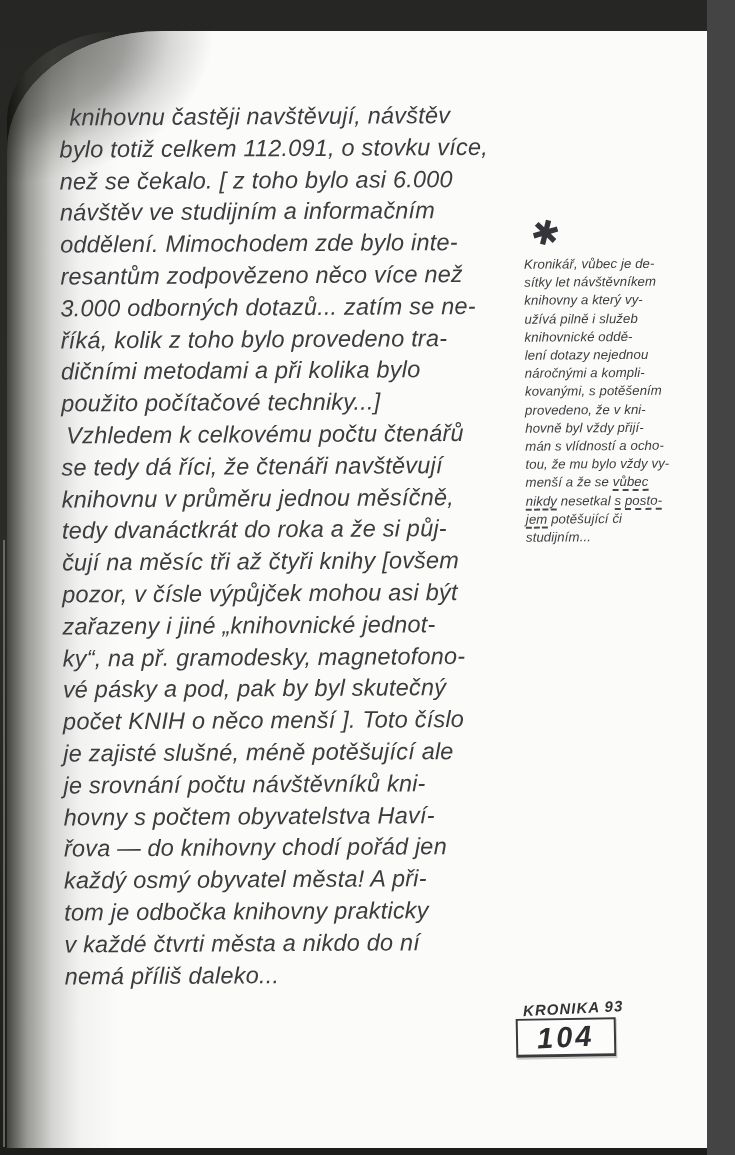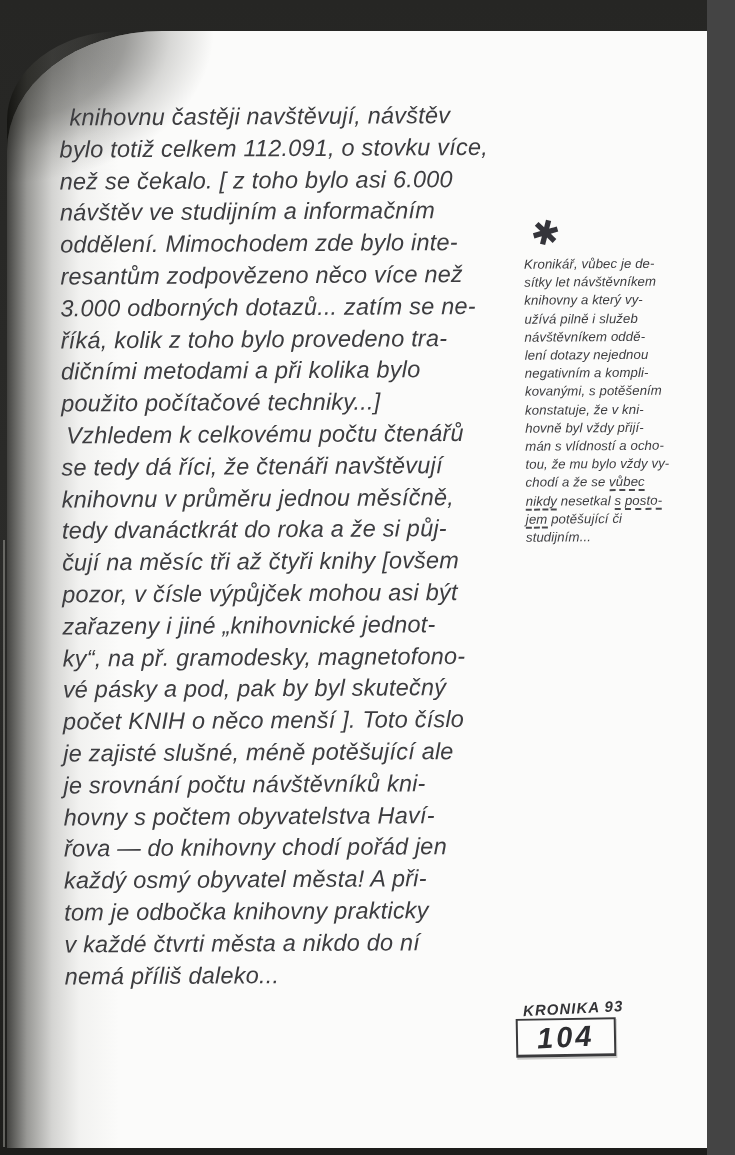--- a/index.html
+++ b/index.html
@@ -108,29 +108,29 @@
         <div class="line">nemá příliš daleko...</div>
       </div>
 
     <div class="margin-note hand">
       <div class="asterisk">✱</div>
       <div class="mn-lines">
           <div class="mn-line"><span>Kronikář, vůbec je de-</span></div>
           <div class="mn-line"><span>sítky let návštěvníkem</span></div>
           <div class="mn-line"><span>knihovny a který vy-</span></div>
           <div class="mn-line"><span>užívá pilně i služeb</span></div>
-          <div class="mn-line"><span>návštěvníkem oddě-</span></div>
+          <div class="mn-line"><span>knihovnické oddě-</span></div>
           <div class="mn-line"><span>lení dotazy nejednou</span></div>
-          <div class="mn-line"><span>negativním a kompli-</span></div>
+          <div class="mn-line"><span>náročnými a kompli-</span></div>
           <div class="mn-line"><span>kovanými, s potěšením</span></div>
-          <div class="mn-line"><span>konstatuje, že v kni-</span></div>
+          <div class="mn-line"><span>provedeno, že v kni-</span></div>
           <div class="mn-line"><span>hovně byl vždy přijí-</span></div>
           <div class="mn-line"><span>mán s vlídností a ocho-</span></div>
           <div class="mn-line"><span>tou, že mu bylo vždy vy-</span></div>
-          <div class="mn-line"><span>chodí a že se </span><span class="u-dash">vůbec</span></div>
+          <div class="mn-line"><span>menší a že se </span><span class="u-dash">vůbec</span></div>
           <div class="mn-line"><span class="u-dash">nikdy</span><span> nesetkal </span><span class="u-dash">s posto-</span></div>
           <div class="mn-line"><span class="u-dash">jem</span><span> potěšující či</span></div>
           <div class="mn-line"><span>studijním...</span></div>
         </div>
     </div>
 
     <div class="stamp">
       <div class="stamp-label hand">KRONIKA 93</div>
       <div class="stamp-box">
         <span class="stamp-number">104</span>

